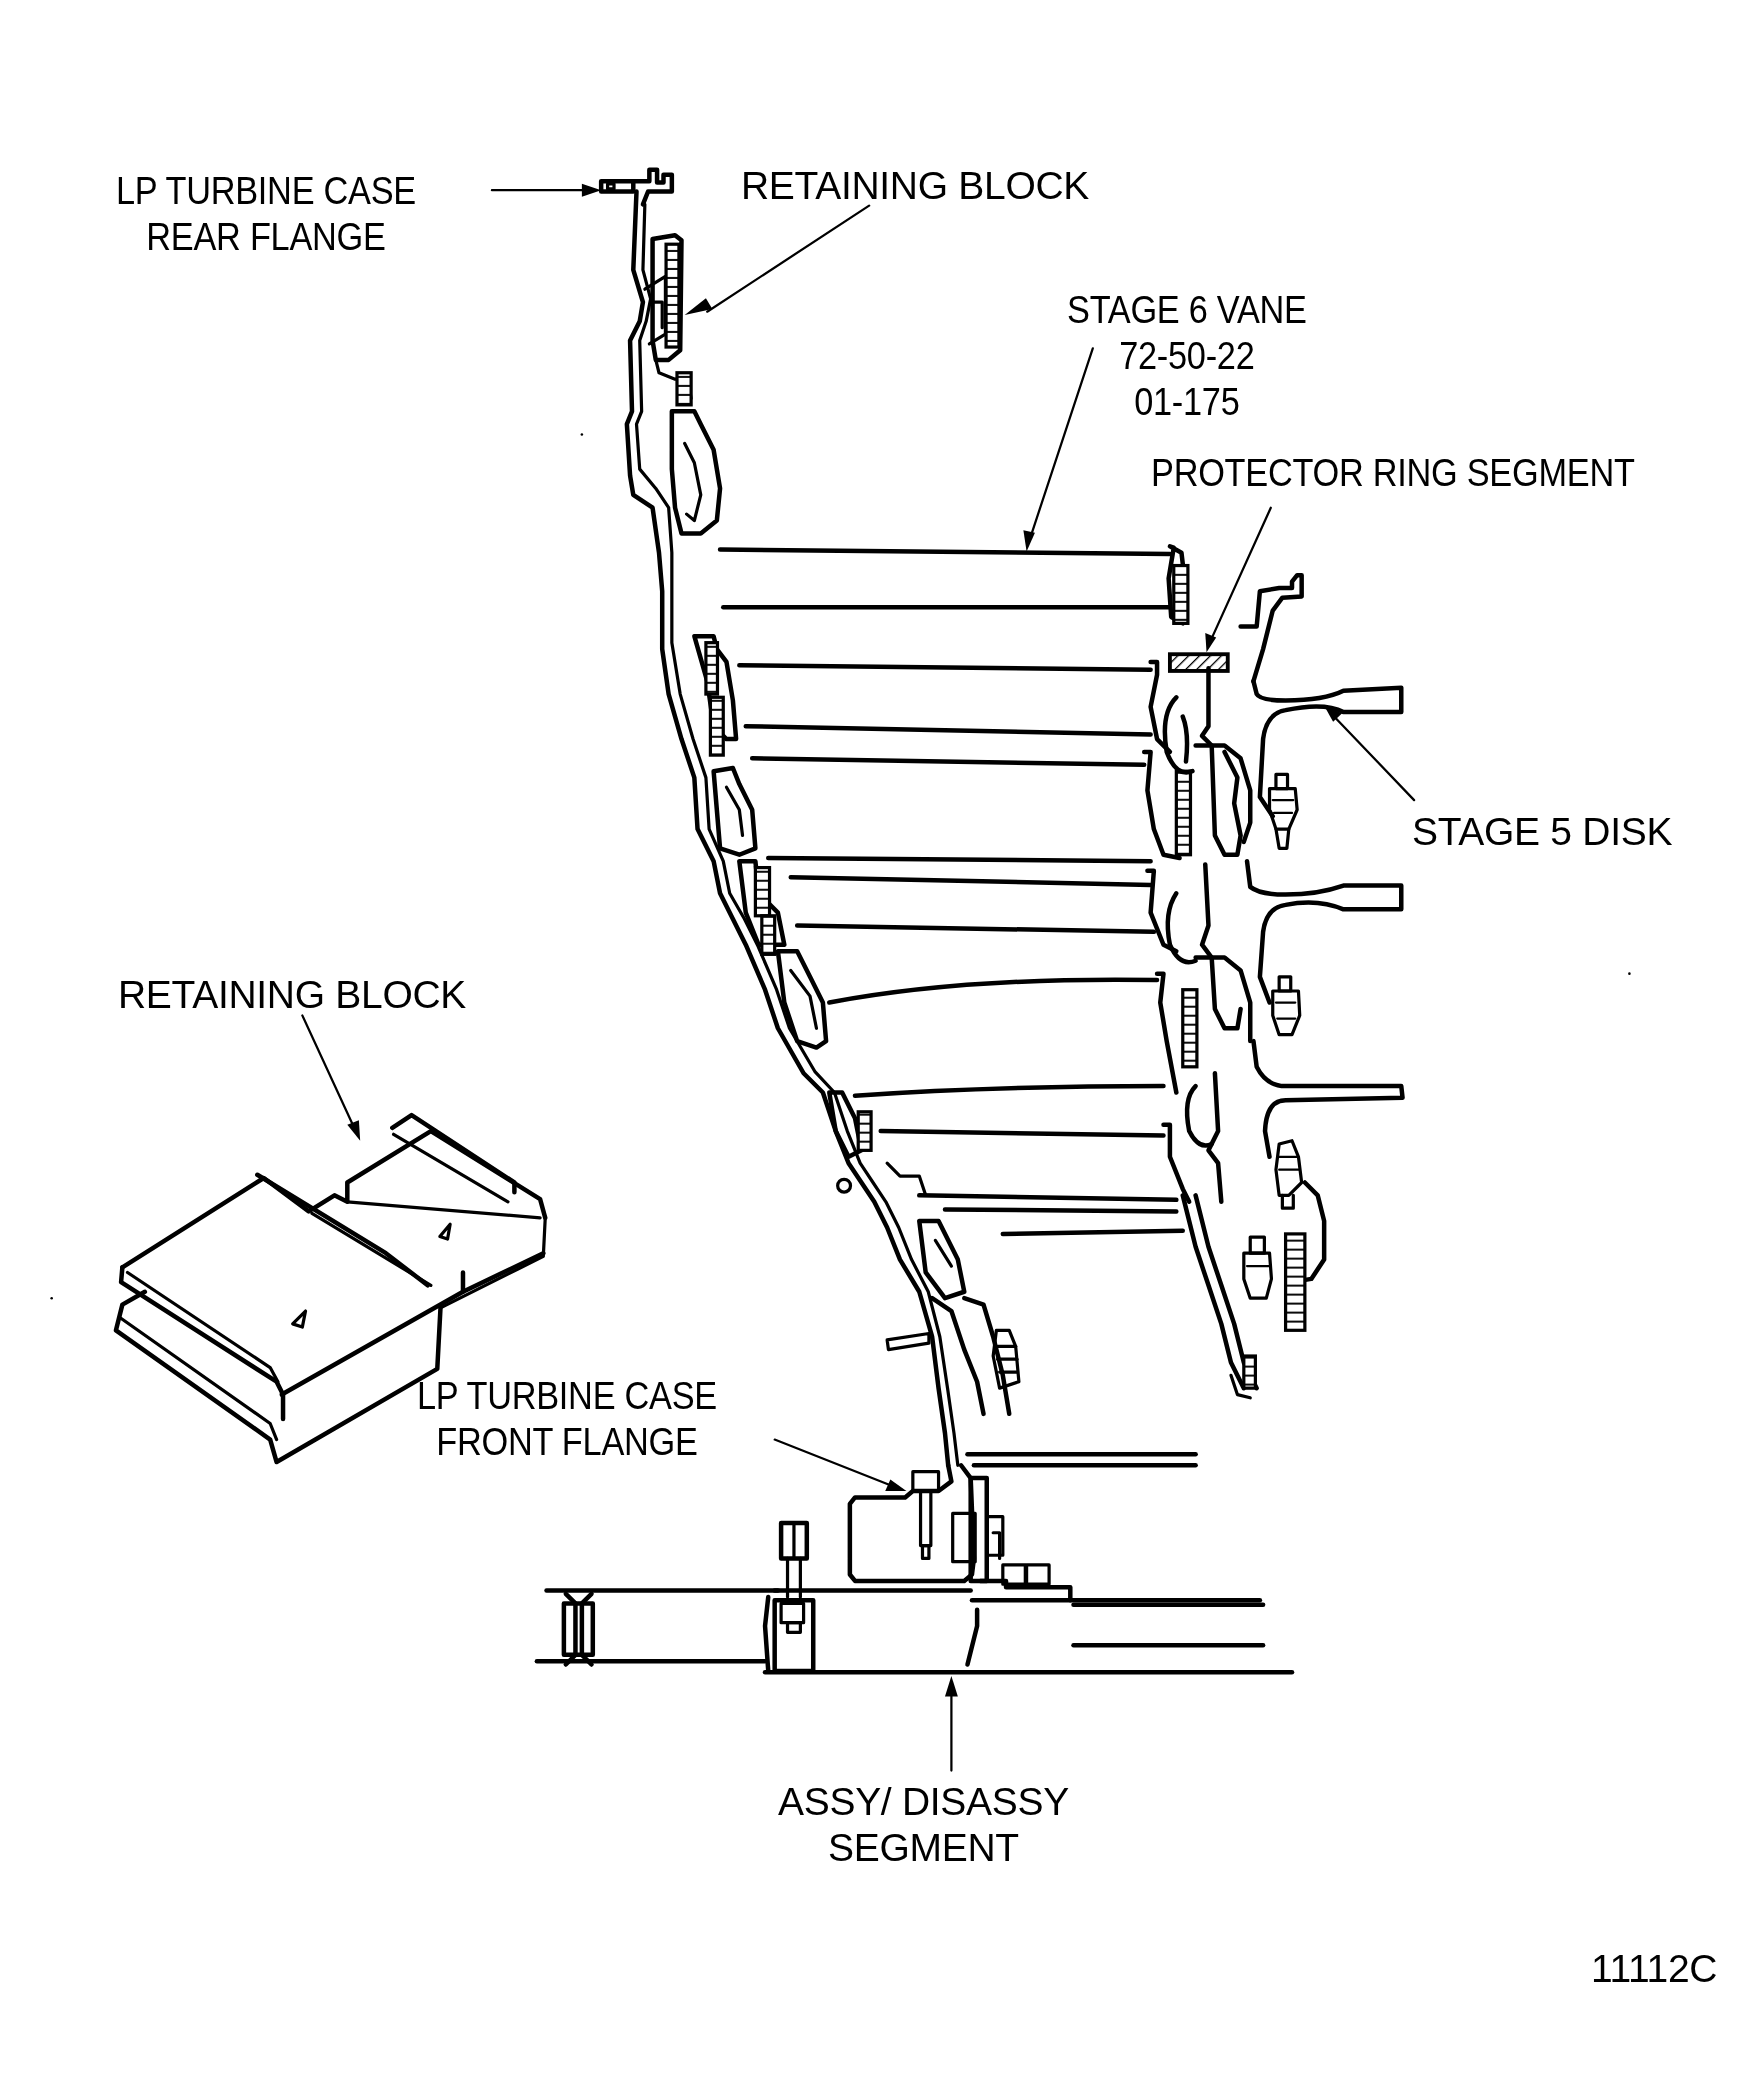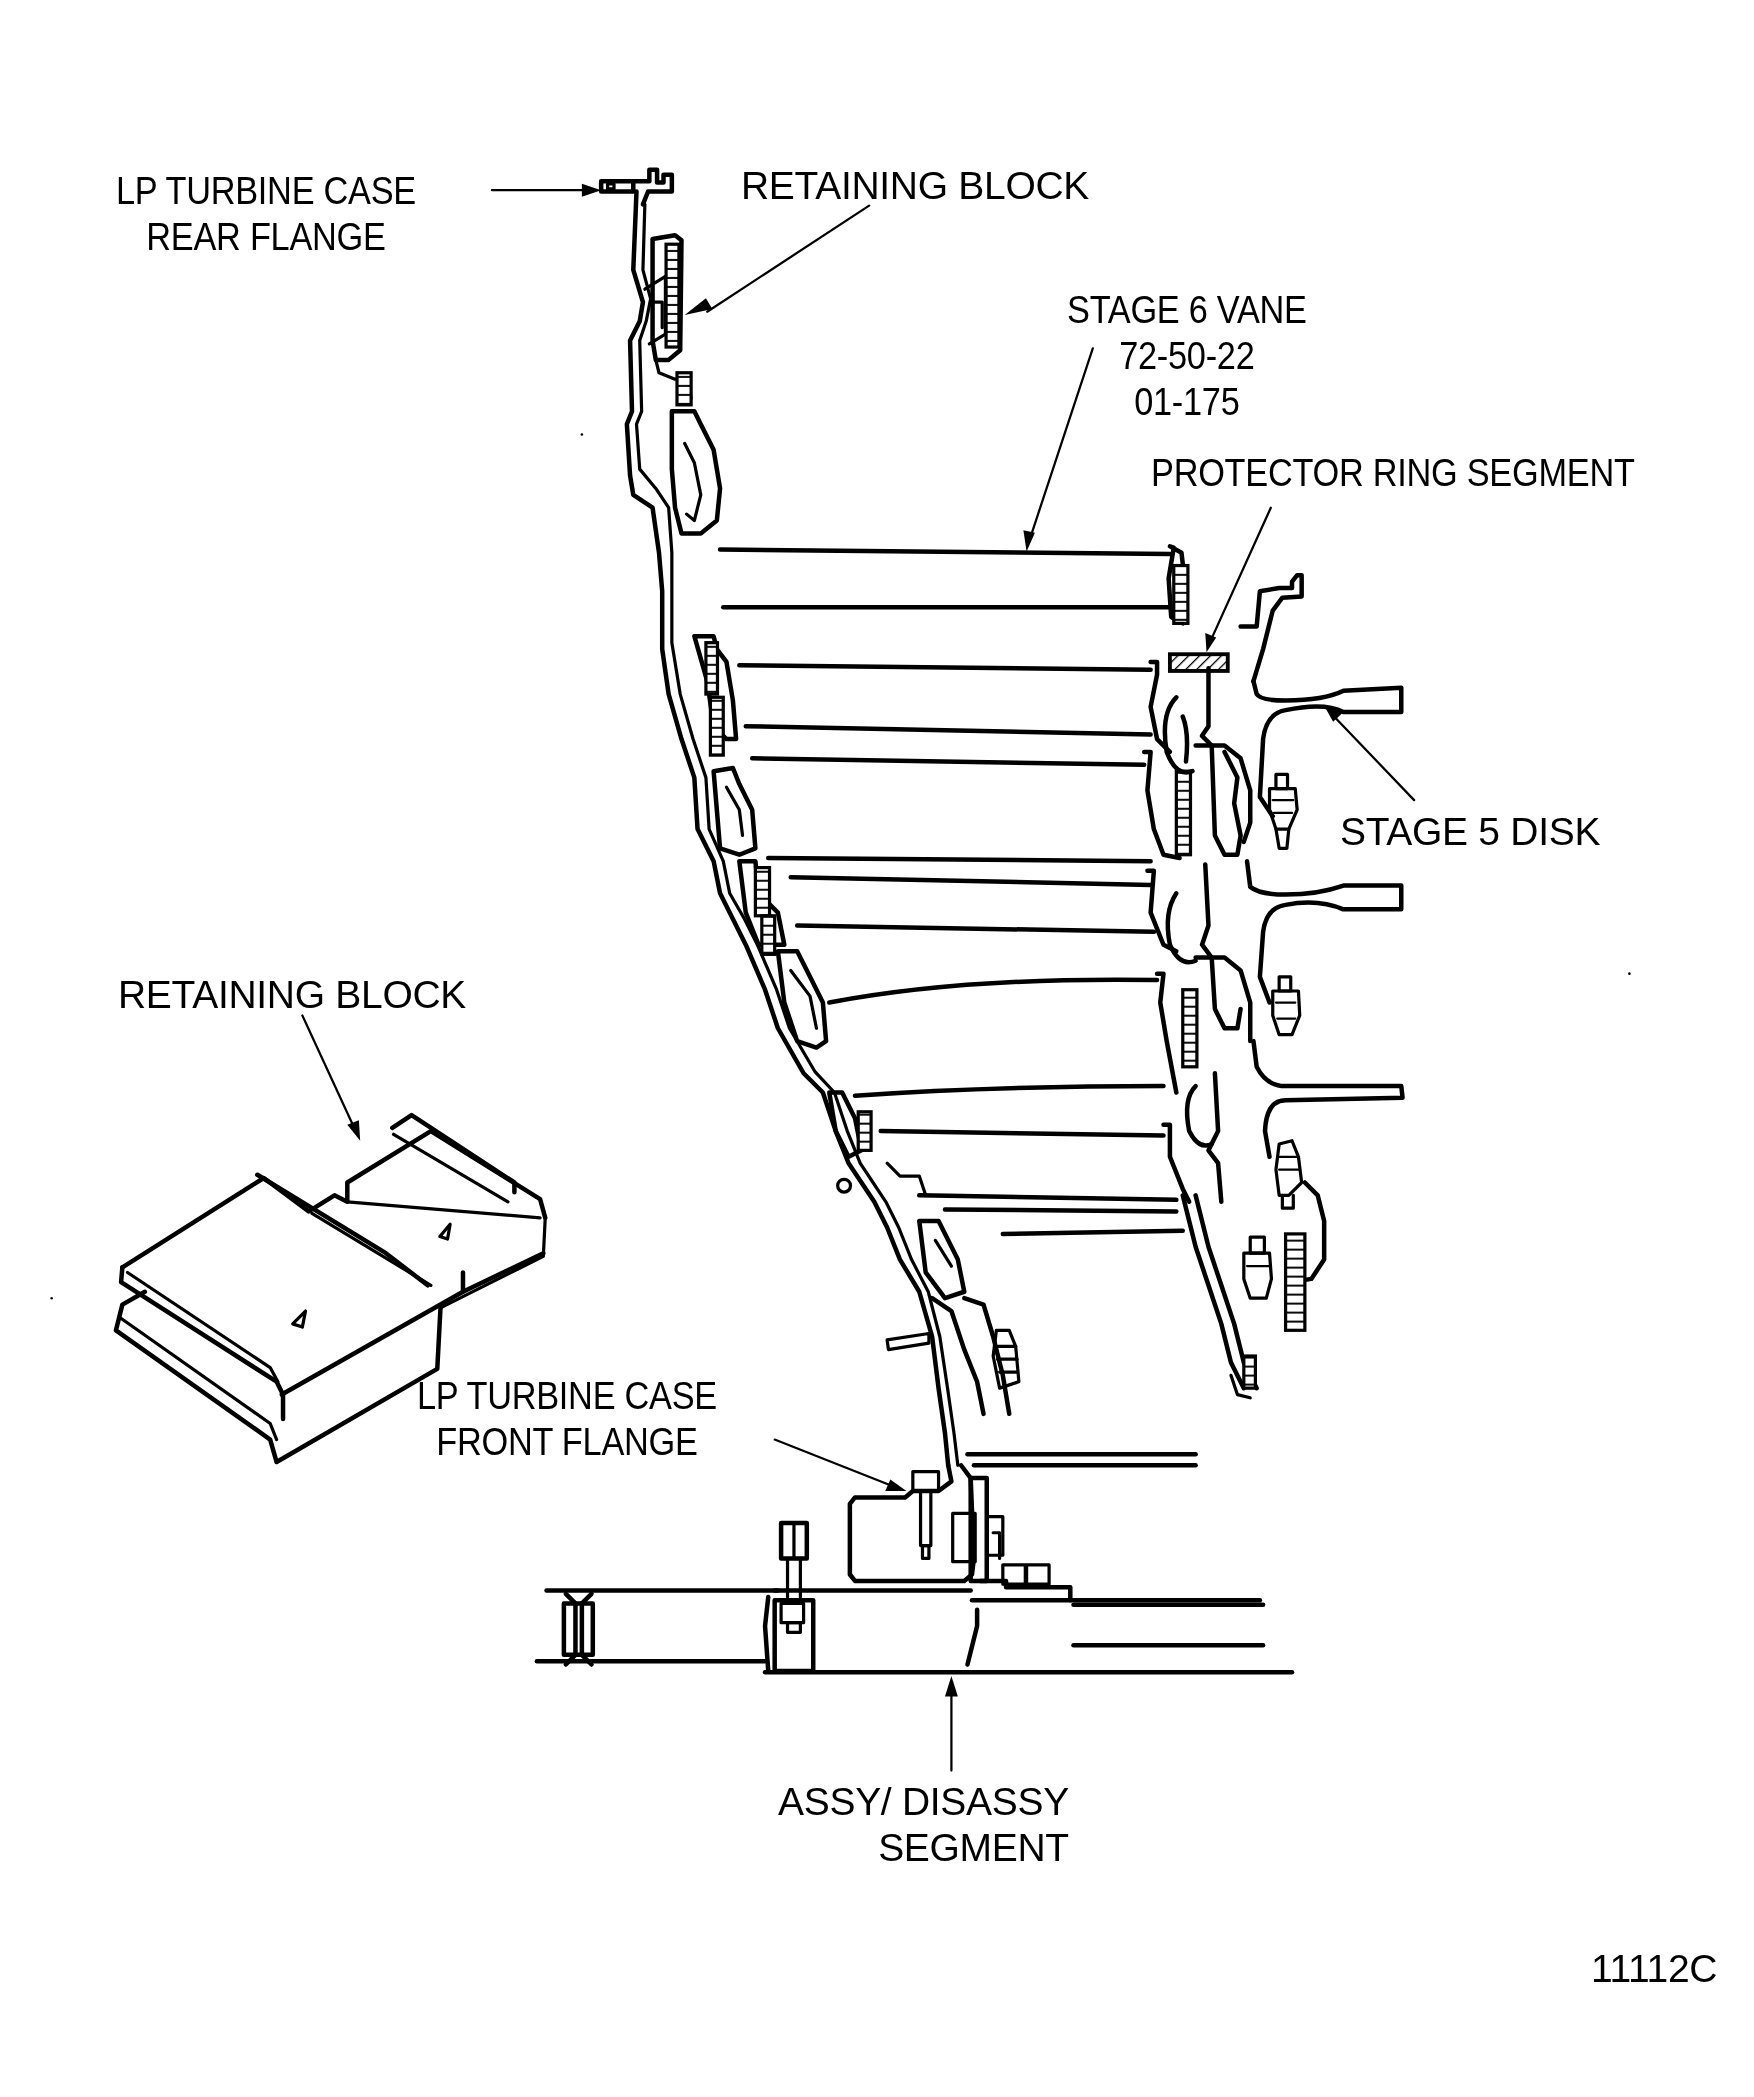--- a/index.html
+++ b/index.html
@@ -286,28 +286,28 @@
 <div class="lbl" style="left:741px; top:163px;">RETAINING BLOCK</div>
 
 <div class="lbl narrow center" style="left:1067px; top:287px;">
   <div>STAGE 6 VANE</div>
   <div>72-50-22</div>
   <div>01-175</div>
 </div>
 
 <div class="lbl narrow" style="left:1151px; top:450px;">PROTECTOR RING SEGMENT</div>
 
-<div class="lbl" style="left:1340px; top:809px;">STAGE 5 DISK</div>
+<div class="lbl" style="left:1412px; top:809px;">STAGE 5 DISK</div>
 
 <div class="lbl" style="left:118px; top:972px;">RETAINING BLOCK</div>
 
 <div class="lbl narrow center" style="left:417px; top:1373px;">
   <div>LP TURBINE CASE</div>
   <div>FRONT FLANGE</div>
 </div>
 
-<div class="lbl center" style="left:778px; top:1779px;text-align:right;">
+<div class="lbl center" style="left:778px; top:1779px;">
   <div>ASSY/ DISASSY</div>
   <div>SEGMENT</div>
 </div>
 
 <div class="lbl" style="left:1591px; top:1946px;">11112C</div>
 
 
 </body></html>

